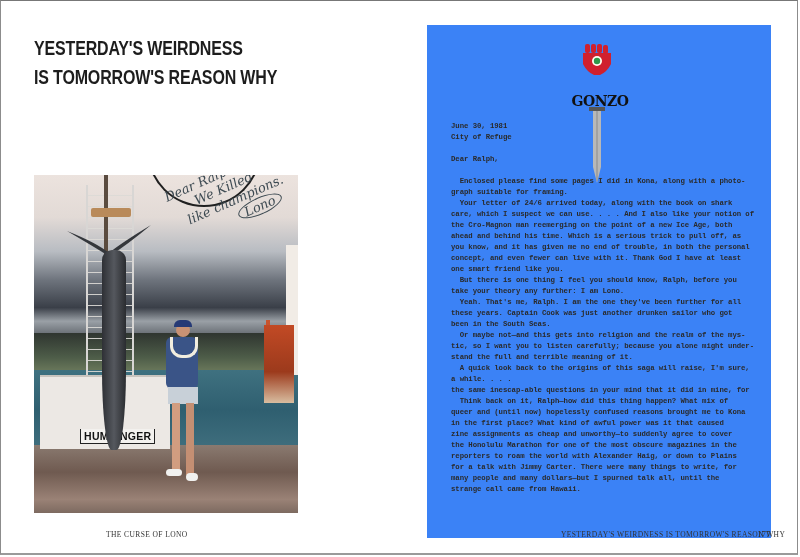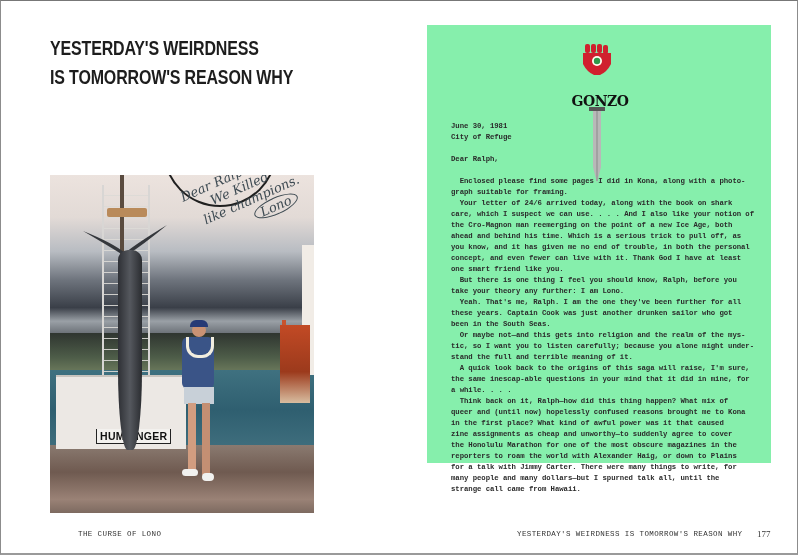--- a/index.html
+++ b/index.html
@@ -6,21 +6,21 @@
     body {
       width: 800px; height: 557px; position: relative; overflow: hidden;
       background: #ffffff;
       font-family: "Liberation Sans", sans-serif;
     }
     .frame {
       position: absolute; left: 0; top: 0; width: 798px; height: 555px;
       border: 1px solid #8c8c8c; border-top-color: #777; border-bottom: 2px solid #9a9a9a;
       box-sizing: border-box; background: #fff;
     }
-    .page-left { position: absolute; left: 16px; top: 0; width: 400px; height: 453px; }
+    .page-left { position: absolute; left: 0; top: 0; width: 400px; height: 453px; }
     .page-right { position: absolute; left: 400px; top: 0; width: 400px; height: 557px; }
 
     .chapter-title {
       position: absolute; left: 34px; top: 33px; width: 340px;
       font-family: "Liberation Sans", sans-serif; font-weight: 700;
       font-size: 20.5px; line-height: 29px; color: #1d1d1d;
       letter-spacing: -0.2px; text-transform: uppercase;
       transform: scaleX(0.78); transform-origin: left top;
     }
     .chapter-title div { white-space: nowrap; }
@@ -107,29 +107,29 @@
     .photo .inscription .l2 { margin-left: 26px; }
     .photo .inscription .l3 { margin-left: 12px; }
     .photo .inscription .l4 { margin-left: 60px; border: 1px solid #3d4a52; border-radius: 50%; display: inline-block; padding: 0 6px; }
     .photo .wire {
       position: absolute; left: 113px; top: -40px; width: 110px; height: 70px;
       border: 2px solid #1f1f1f; border-top: none; border-radius: 0 0 60px 60px;
     }
 
     .folio {
       position: absolute; top: 530px;
-      font-family: Liberation Mono, monospace; font-size: 7.5px; color: #333;
-      letter-spacing: 0.4px; text-transform: uppercase;
+      font-family: Liberation Serif, serif; font-size: 7.5px; color: #333;
+      letter-spacing: 0.4px; text-transform: uppercase; margin-left: 44px;
     }
     .folio-num { position: absolute; top: 529px; font-family: "Liberation Serif", serif; font-size: 9px; color: #333; }
 
     
     .letter {
-      position: absolute; left: 27px; top: 25px; width: 344px; height: 438px;
-      background: #86efac;
+      position: absolute; left: 27px; top: 25px; width: 344px; height: 513px;
+      background: #3b82f6;
     }
     .logo { position: absolute; left: 143px; top: 16px; width: 60px; height: 126px; }
     .fist {
       position: absolute; left: 12px; top: 3px; width: 30px; height: 32px;
     }
     .gonzo-word {
       position: absolute; left: 0; top: 52px; width: 60px; text-align: center;
       font-family: "DejaVu Serif", serif; font-weight: 900; font-size: 14px; letter-spacing: -0.5px;
       color: #111; transform: scaleY(1.1);
     }
@@ -233,22 +233,22 @@
       <div class="line">one smart friend like you.</div>
       <div class="line">  But there is one thing I feel you should know, Ralph, before you</div>
       <div class="line">take your theory any further: I am Lono.</div>
       <div class="line">  Yeah. That's me, Ralph. I am the one they've been further for all</div>
       <div class="line">these years. Captain Cook was just another drunken sailor who got</div>
       <div class="line">been in the South Seas.</div>
       <div class="line">  Or maybe not—and this gets into religion and the realm of the mys-</div>
       <div class="line">tic, so I want you to listen carefully; because you alone might under-</div>
       <div class="line">stand the full and terrible meaning of it.</div>
       <div class="line">  A quick look back to the origins of this saga will raise, I'm sure,</div>
+      <div class="line">a while. . . .</div>
       <div class="line">the same inescap-able questions in your mind that it did in mine, for</div>
-      <div class="line">a while. . . .</div>
       <div class="line">  Think back on it, Ralph—how did this thing happen? What mix of</div>
       <div class="line">queer and (until now) hopelessly confused reasons brought me to Kona</div>
       <div class="line">in the first place? What kind of awful power was it that caused</div>
       <div class="line">zine assignments as cheap and unworthy—to suddenly agree to cover</div>
       <div class="line">the Honolulu Marathon for one of the most obscure magazines in the</div>
       <div class="line">reporters to roam the world with Alexander Haig, or down to Plains</div>
       <div class="line">for a talk with Jimmy Carter. There were many things to write, for</div>
       <div class="line">many people and many dollars—but I spurned talk all, until the</div>
       <div class="line">strange call came from Hawaii.</div>
     </div>

